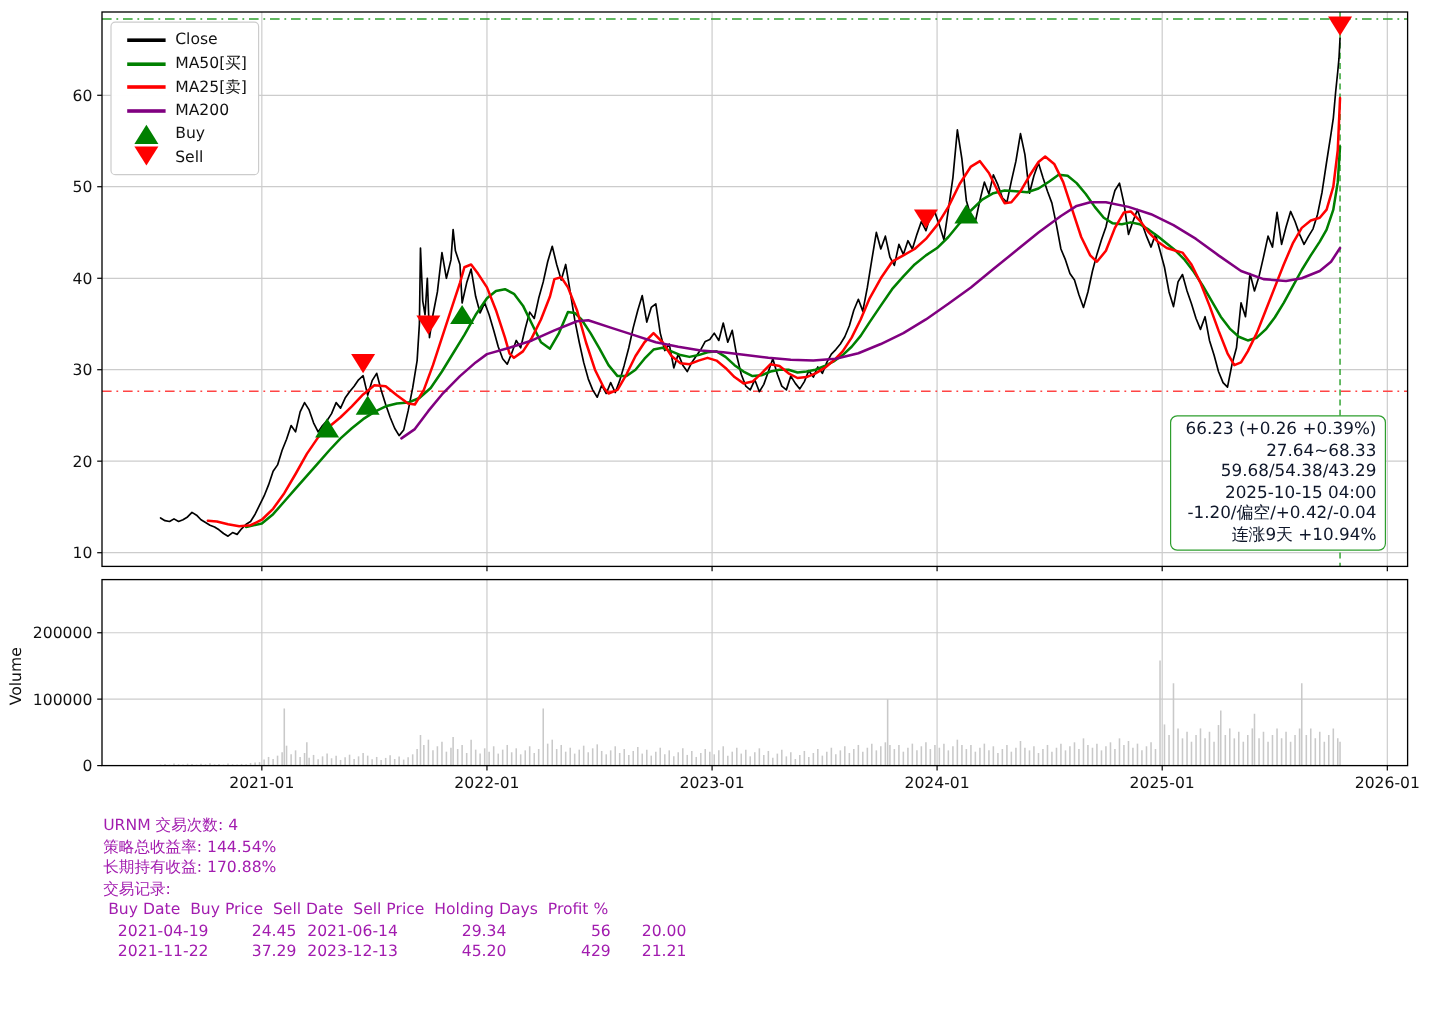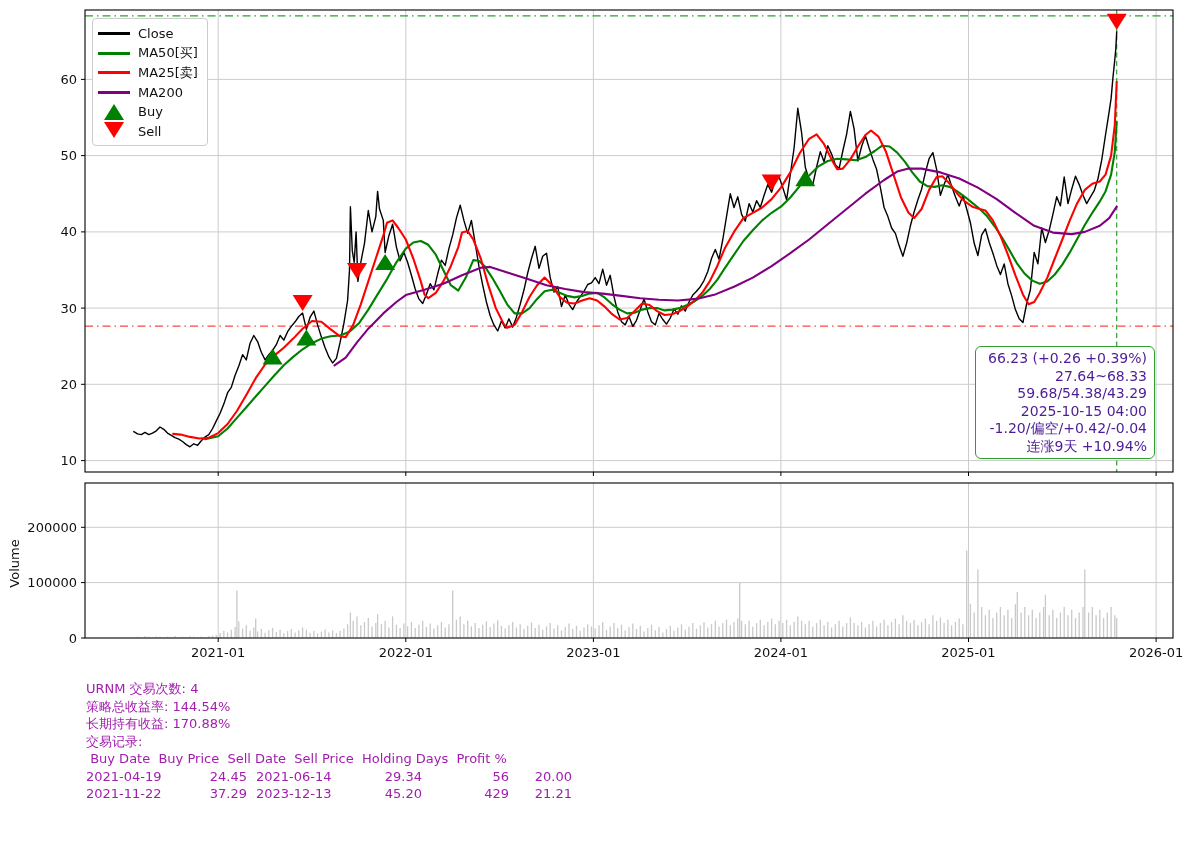--- a/index.html
+++ b/index.html
@@ -1,35 +1,35 @@
 <!DOCTYPE html>
 <html><head>
 <meta charset="utf-8">
 <style>
   html,body{margin:0;padding:0;background:#ffffff;}
   body{font-family:"DejaVu Sans","Liberation Sans",sans-serif;}
   .page{position:relative;width:1198px;height:855px;background:#fff;overflow:hidden;}
   svg{position:absolute;left:0;top:0;font-family:"DejaVu Sans","Liberation Sans",sans-serif;}
   .legend{position:absolute;left:92px;top:18px;background:rgba(255,255,255,0.97);
-          border:1px solid #cccccc;border-radius:4px;padding:5px 9px 4px 5px;
+          border:1px solid #cccccc;border-radius:4px;padding:5px 9px 4px 13px;
           font-size:13px;color:#111;z-index:3;}
   .lg-item{display:flex;align-items:center;height:19.5px;white-space:nowrap;}
   .lg-swatch{width:32px;flex:0 0 32px;display:flex;justify-content:center;align-items:center;margin-right:8px;}
   .lg-line{width:32px;height:2.6px;background:#000;}
   .tri-up{width:0;height:0;border-left:10px solid transparent;border-right:10px solid transparent;border-bottom:16px solid #008000;}
   .tri-down{width:0;height:0;border-left:10px solid transparent;border-right:10px solid transparent;border-top:16px solid #ff0000;margin-top:-2px;}
   .annot{position:absolute;left:975px;top:346px;width:164px;text-align:right;
          font-size:14px;line-height:17.5px;padding:3px 7px;border:1.5px solid #2e9e2e;
          border-radius:6px;background:#fff;color:#2e9e2e;z-index:3;white-space:nowrap;}
   .vol-label{position:absolute;left:-36px;top:556px;width:100px;text-align:center;
              font-size:13px;color:#111;transform:rotate(-90deg);}
   .stats{position:absolute;left:86px;top:680px;font-size:13px;line-height:17.5px;color:#a21caf;}
   .thead{white-space:pre;}
   .trow{display:flex;}
-  .trow span:nth-child(1){width:100px;text-align:left;}
+  .trow span:nth-child(1){width:100px;text-align:center;}
   .trow span:nth-child(2){width:61px;text-align:right;}
   .trow span:nth-child(3){width:100px;text-align:left;margin-left:9px;}
   .trow span:nth-child(4){width:66px;text-align:right;}
   .trow span:nth-child(5){width:87px;text-align:right;}
   .trow span:nth-child(6){width:63px;text-align:right;}
 </style>
 </head>
 <body>
 
 <div class="page">
@@ -417,21 +417,21 @@
       <span>Buy</span>
     </div>
     <div class="lg-item">
       <span class="lg-swatch">
           <span class="tri-down" style="border-top-color: rgb(255, 0, 0);"></span>
         </span>
       <span>Sell</span>
     </div>
   </div>
 
-  <div class="annot" style="color: #4c1d95; border-color: rgb(46, 158, 46);">
+  <div class="annot" style="color: #0f172a; border-color: rgb(46, 158, 46);">
     <div>66.23 (+0.26 +0.39%)</div>
     <div>27.64~68.33</div>
     <div>59.68/54.38/43.29</div>
     <div>2025-10-15 04:00</div>
     <div>-1.20/偏空/+0.42/-0.04</div>
     <div>连涨9天 +10.94%</div>
   </div>
 
   <div class="vol-label">Volume</div>
 

